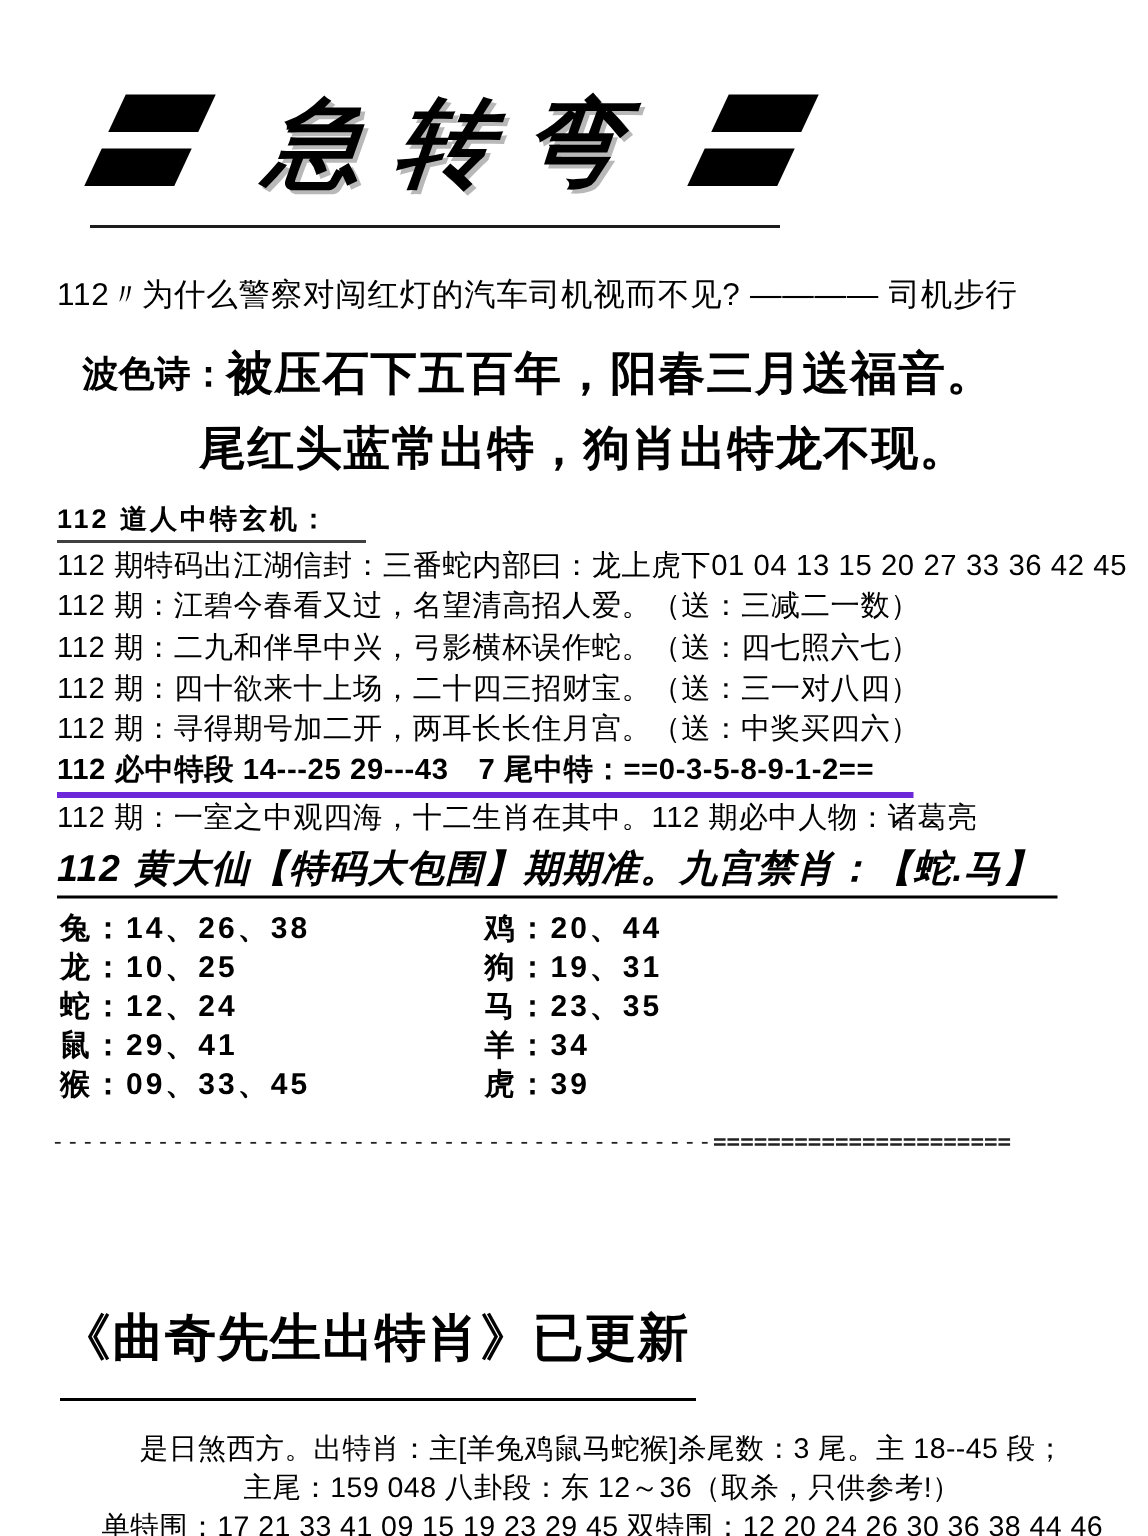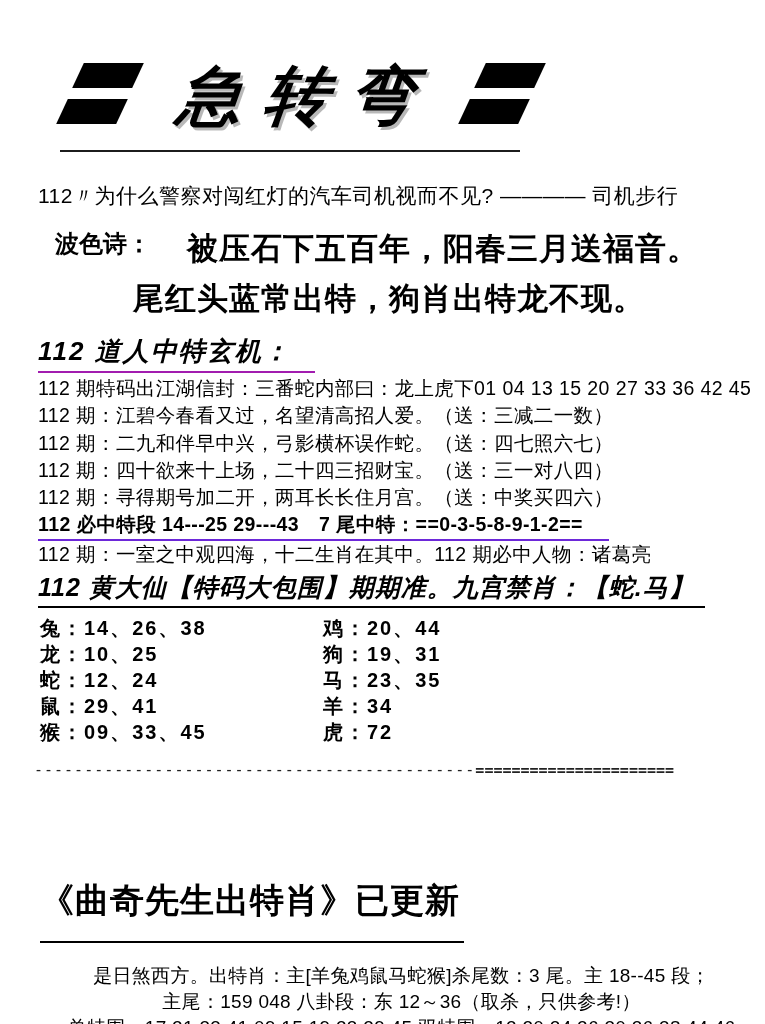--- a/index.html
+++ b/index.html
@@ -15,30 +15,30 @@
   .masthead-title{font-family:"DejaVu Sans",sans-serif;font-size:64px;font-weight:bold;font-style:italic;
     letter-spacing:22px;margin:0 22px 0 30px;white-space:nowrap;line-height:1;
     text-shadow:3px 3px 0 rgba(0,0,0,0.28);transform:skewX(-6deg);}
   .masthead-rule{width:460px;height:2px;background:#1c1c1c;margin:4px 0 0 60px;}
 
   
   .riddle{margin:30px 0 0 38px;font-size:21px;letter-spacing:0.5px;white-space:nowrap;}
 
   
   .poem{margin:18px 0 0 55px;}
-  .poem-row{display:flex;align-items:flex-start;white-space:nowrap;}
+  .poem-row{display:flex;align-items:center;white-space:nowrap;}
   .poem-label{font-size:24px;font-weight:bold;flex:0 0 auto;}
-  .poem-big{font-size:31px;font-weight:bold;letter-spacing:1px;white-space:nowrap;margin-left:36px;}
+  .poem-big{font-size:31px;font-weight:bold;letter-spacing:1px;white-space:nowrap;}
   .poem-row2{margin:8px 0 0 78px;}
 
   
-  .mystery-heading{margin:14px 0 2px 38px;font-size:26px;font-weight:bold;font-style:italic;
-    width:fit-content;padding:0 24px 2px 0;border-bottom:2px solid #a21caf;letter-spacing:2px;white-space:nowrap;}
+  .mystery-heading{margin:14px 0 2px 38px;font-size:18px;font-weight:bold;
+    width:fit-content;padding:0 24px 2px 0;border-bottom:2px solid #404040;letter-spacing:2px;white-space:nowrap;}
   .m-line{margin-left:38px;font-size:19.5px;line-height:27.3px;letter-spacing:0.4px;white-space:nowrap;}
-  .m-line.underlined{width:fit-content;padding-right:26px;border-bottom:2px solid #6d28d9;font-weight:bold;}
+  .m-line.underlined{width:fit-content;padding-right:26px;border-bottom:4px solid #6d28d9;font-weight:bold;}
   .mystery-highlight{margin:3px 0 0 38px;font-size:25px;font-weight:bold;font-style:italic;
     width:fit-content;padding:0 10px 2px 0;border-bottom:2.5px solid #000;letter-spacing:1px;white-space:nowrap;}
 
   
   .zodiac{margin:7px 0 0 40px;display:grid;grid-template-columns:283px auto;grid-auto-rows:26px;}
   .z-cell{font-size:20px;font-weight:bold;line-height:26px;letter-spacing:2px;white-space:nowrap;}
 
   
   .separator{margin:16px 0 0 34px;font-family:"DejaVu Sans Mono",monospace;font-size:15px;
     white-space:nowrap;overflow:hidden;width:640px;color:#222;}
@@ -94,21 +94,21 @@
   <div class="zodiac">
     <div class="z-cell">兔：14、26、38</div>
     <div class="z-cell">鸡：20、44</div>
     <div class="z-cell">龙：10、25</div>
     <div class="z-cell">狗：19、31</div>
     <div class="z-cell">蛇：12、24</div>
     <div class="z-cell">马：23、35</div>
     <div class="z-cell">鼠：29、41</div>
     <div class="z-cell">羊：34</div>
     <div class="z-cell">猴：09、33、45</div>
-    <div class="z-cell">虎：72</div>
+    <div class="z-cell">虎：39</div>
   </div>
 
   <div class="separator"><span class="sep-dashes">--------------------------------------------</span><span class="sep-equals">======================</span></div>
 
   <div class="update-heading">《曲奇先生出特肖》已更新</div>
 
   <div class="footer">
     <div class="f-line">是日煞西方。出特肖：主[羊兔鸡鼠马蛇猴]杀尾数：3 尾。主 18--45 段；</div>
     <div class="f-line">主尾：159 048 八卦段：东 12～36（取杀，只供参考!）</div>
     <div class="f-line">单特围：17 21 33 41 09 15 19 23 29 45 双特围：12 20 24 26 30 36 38 44 46</div>

